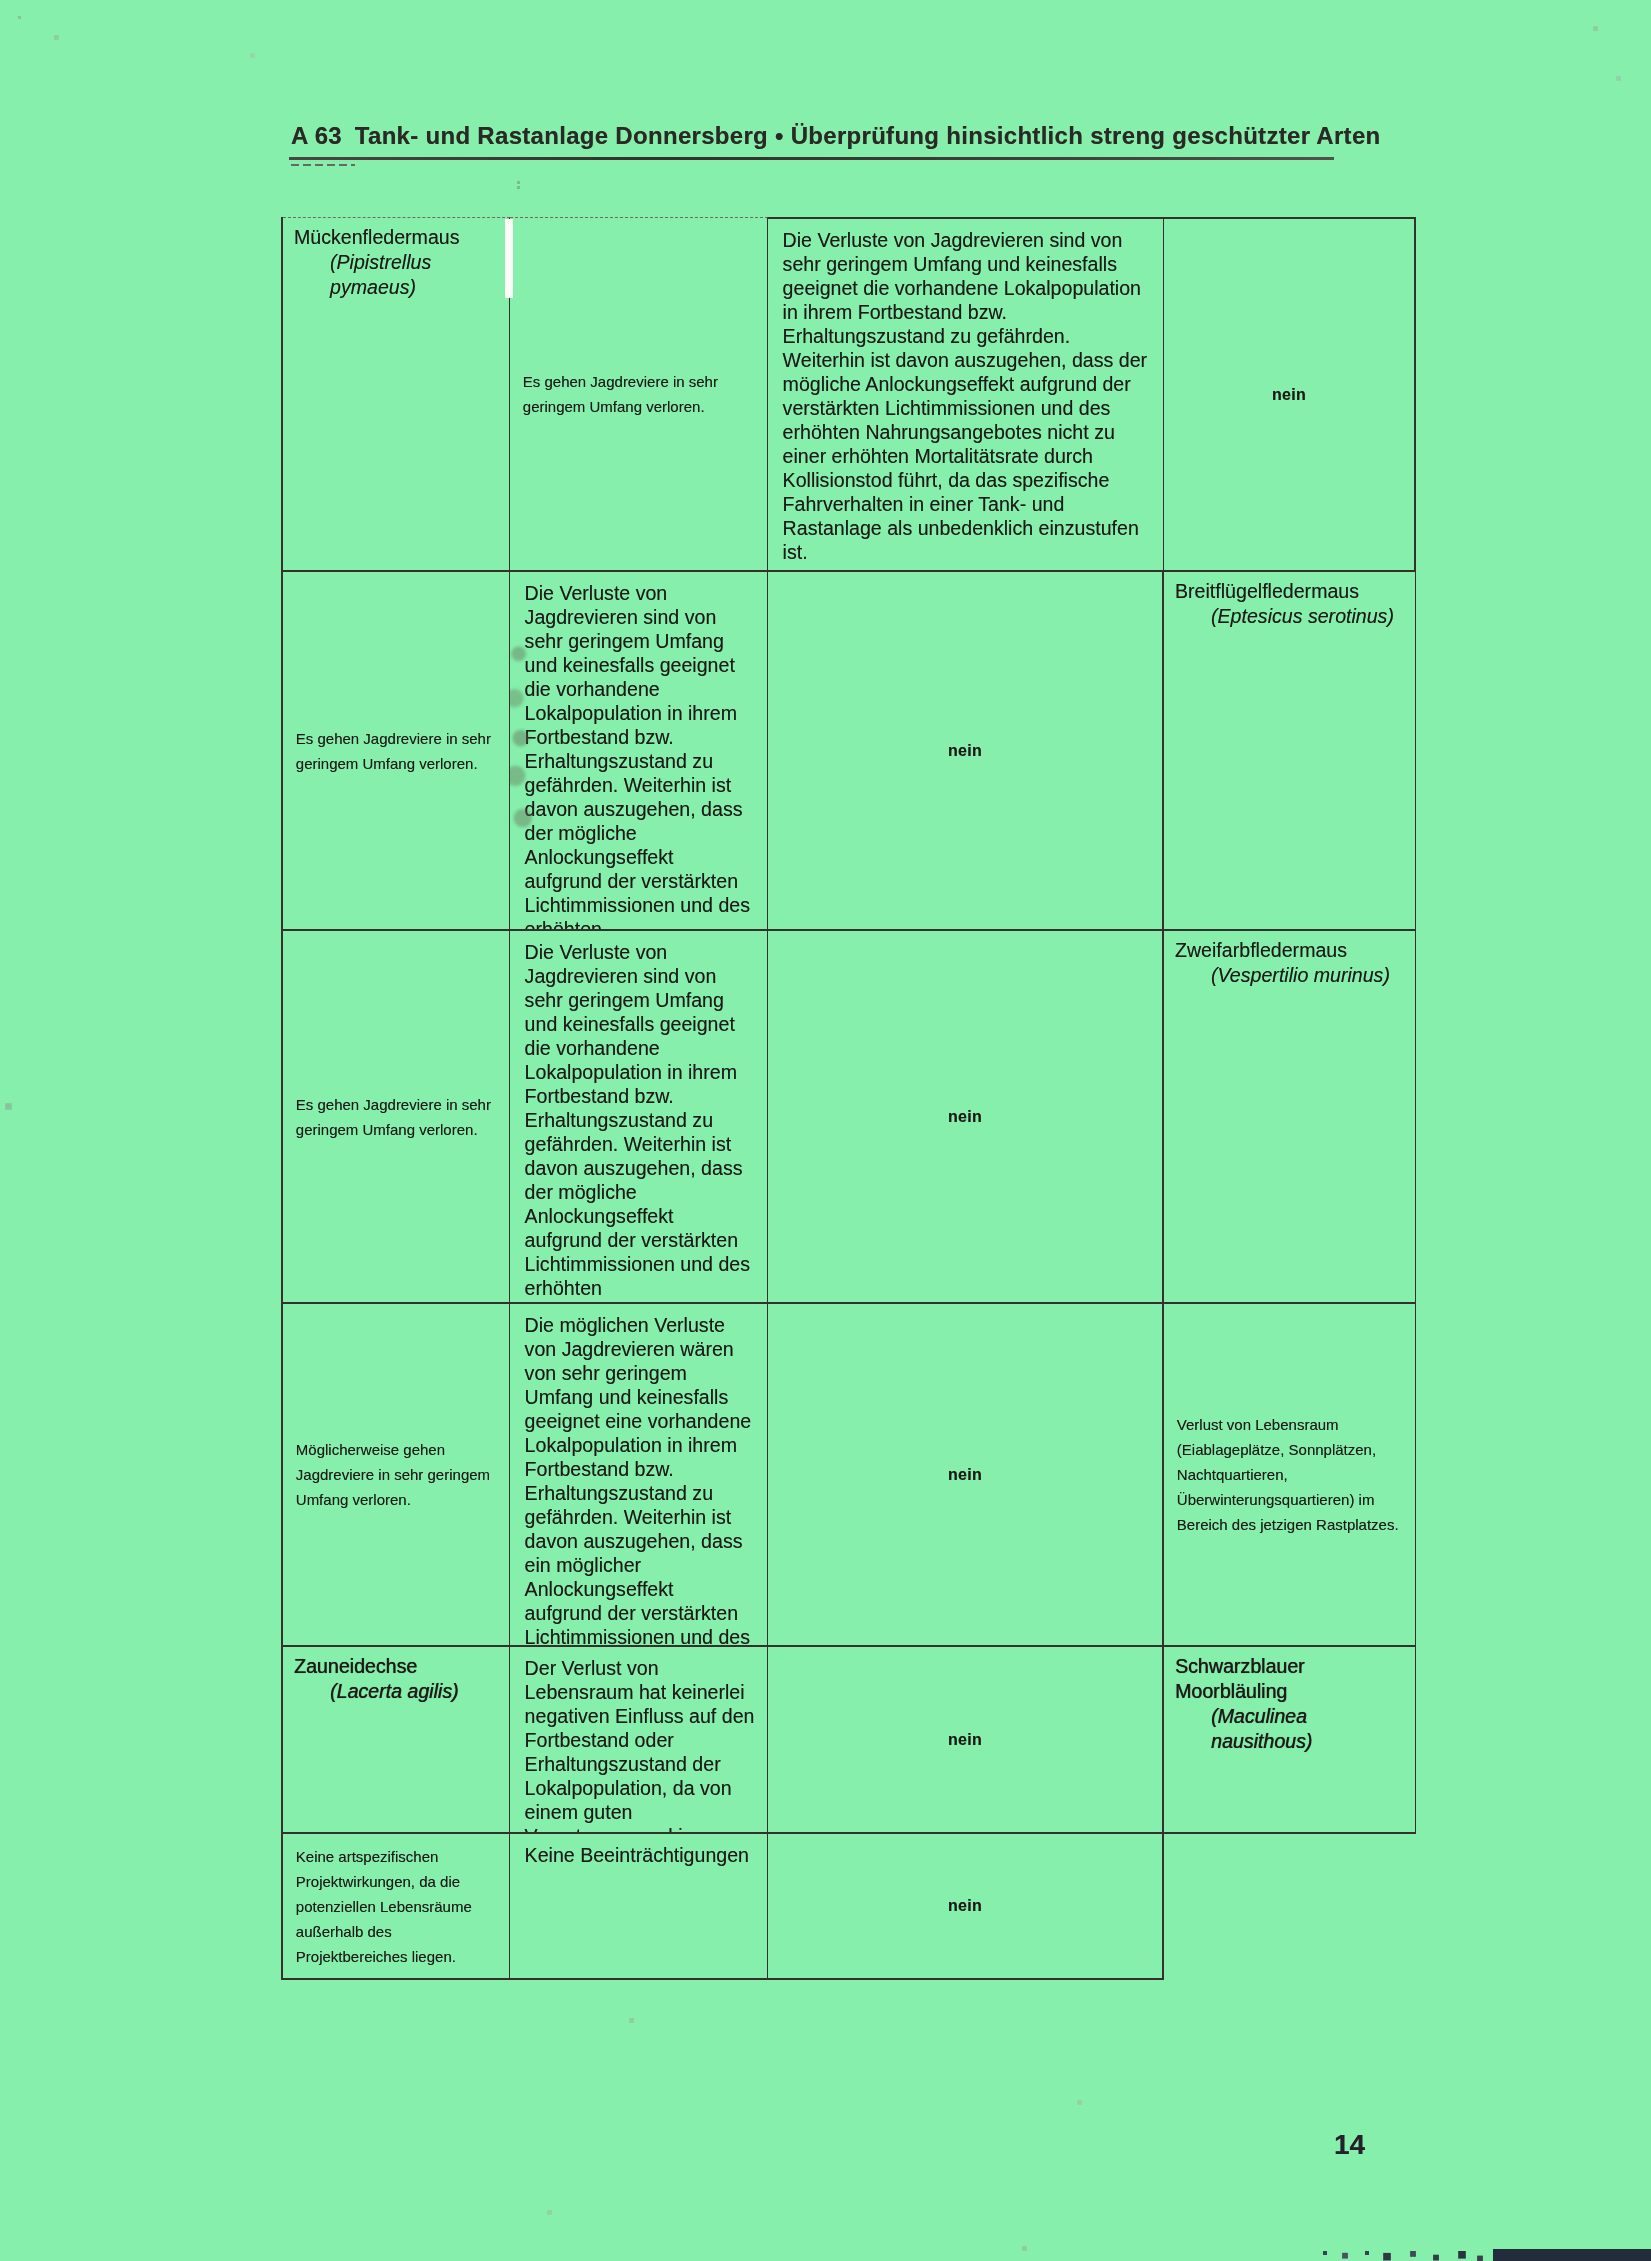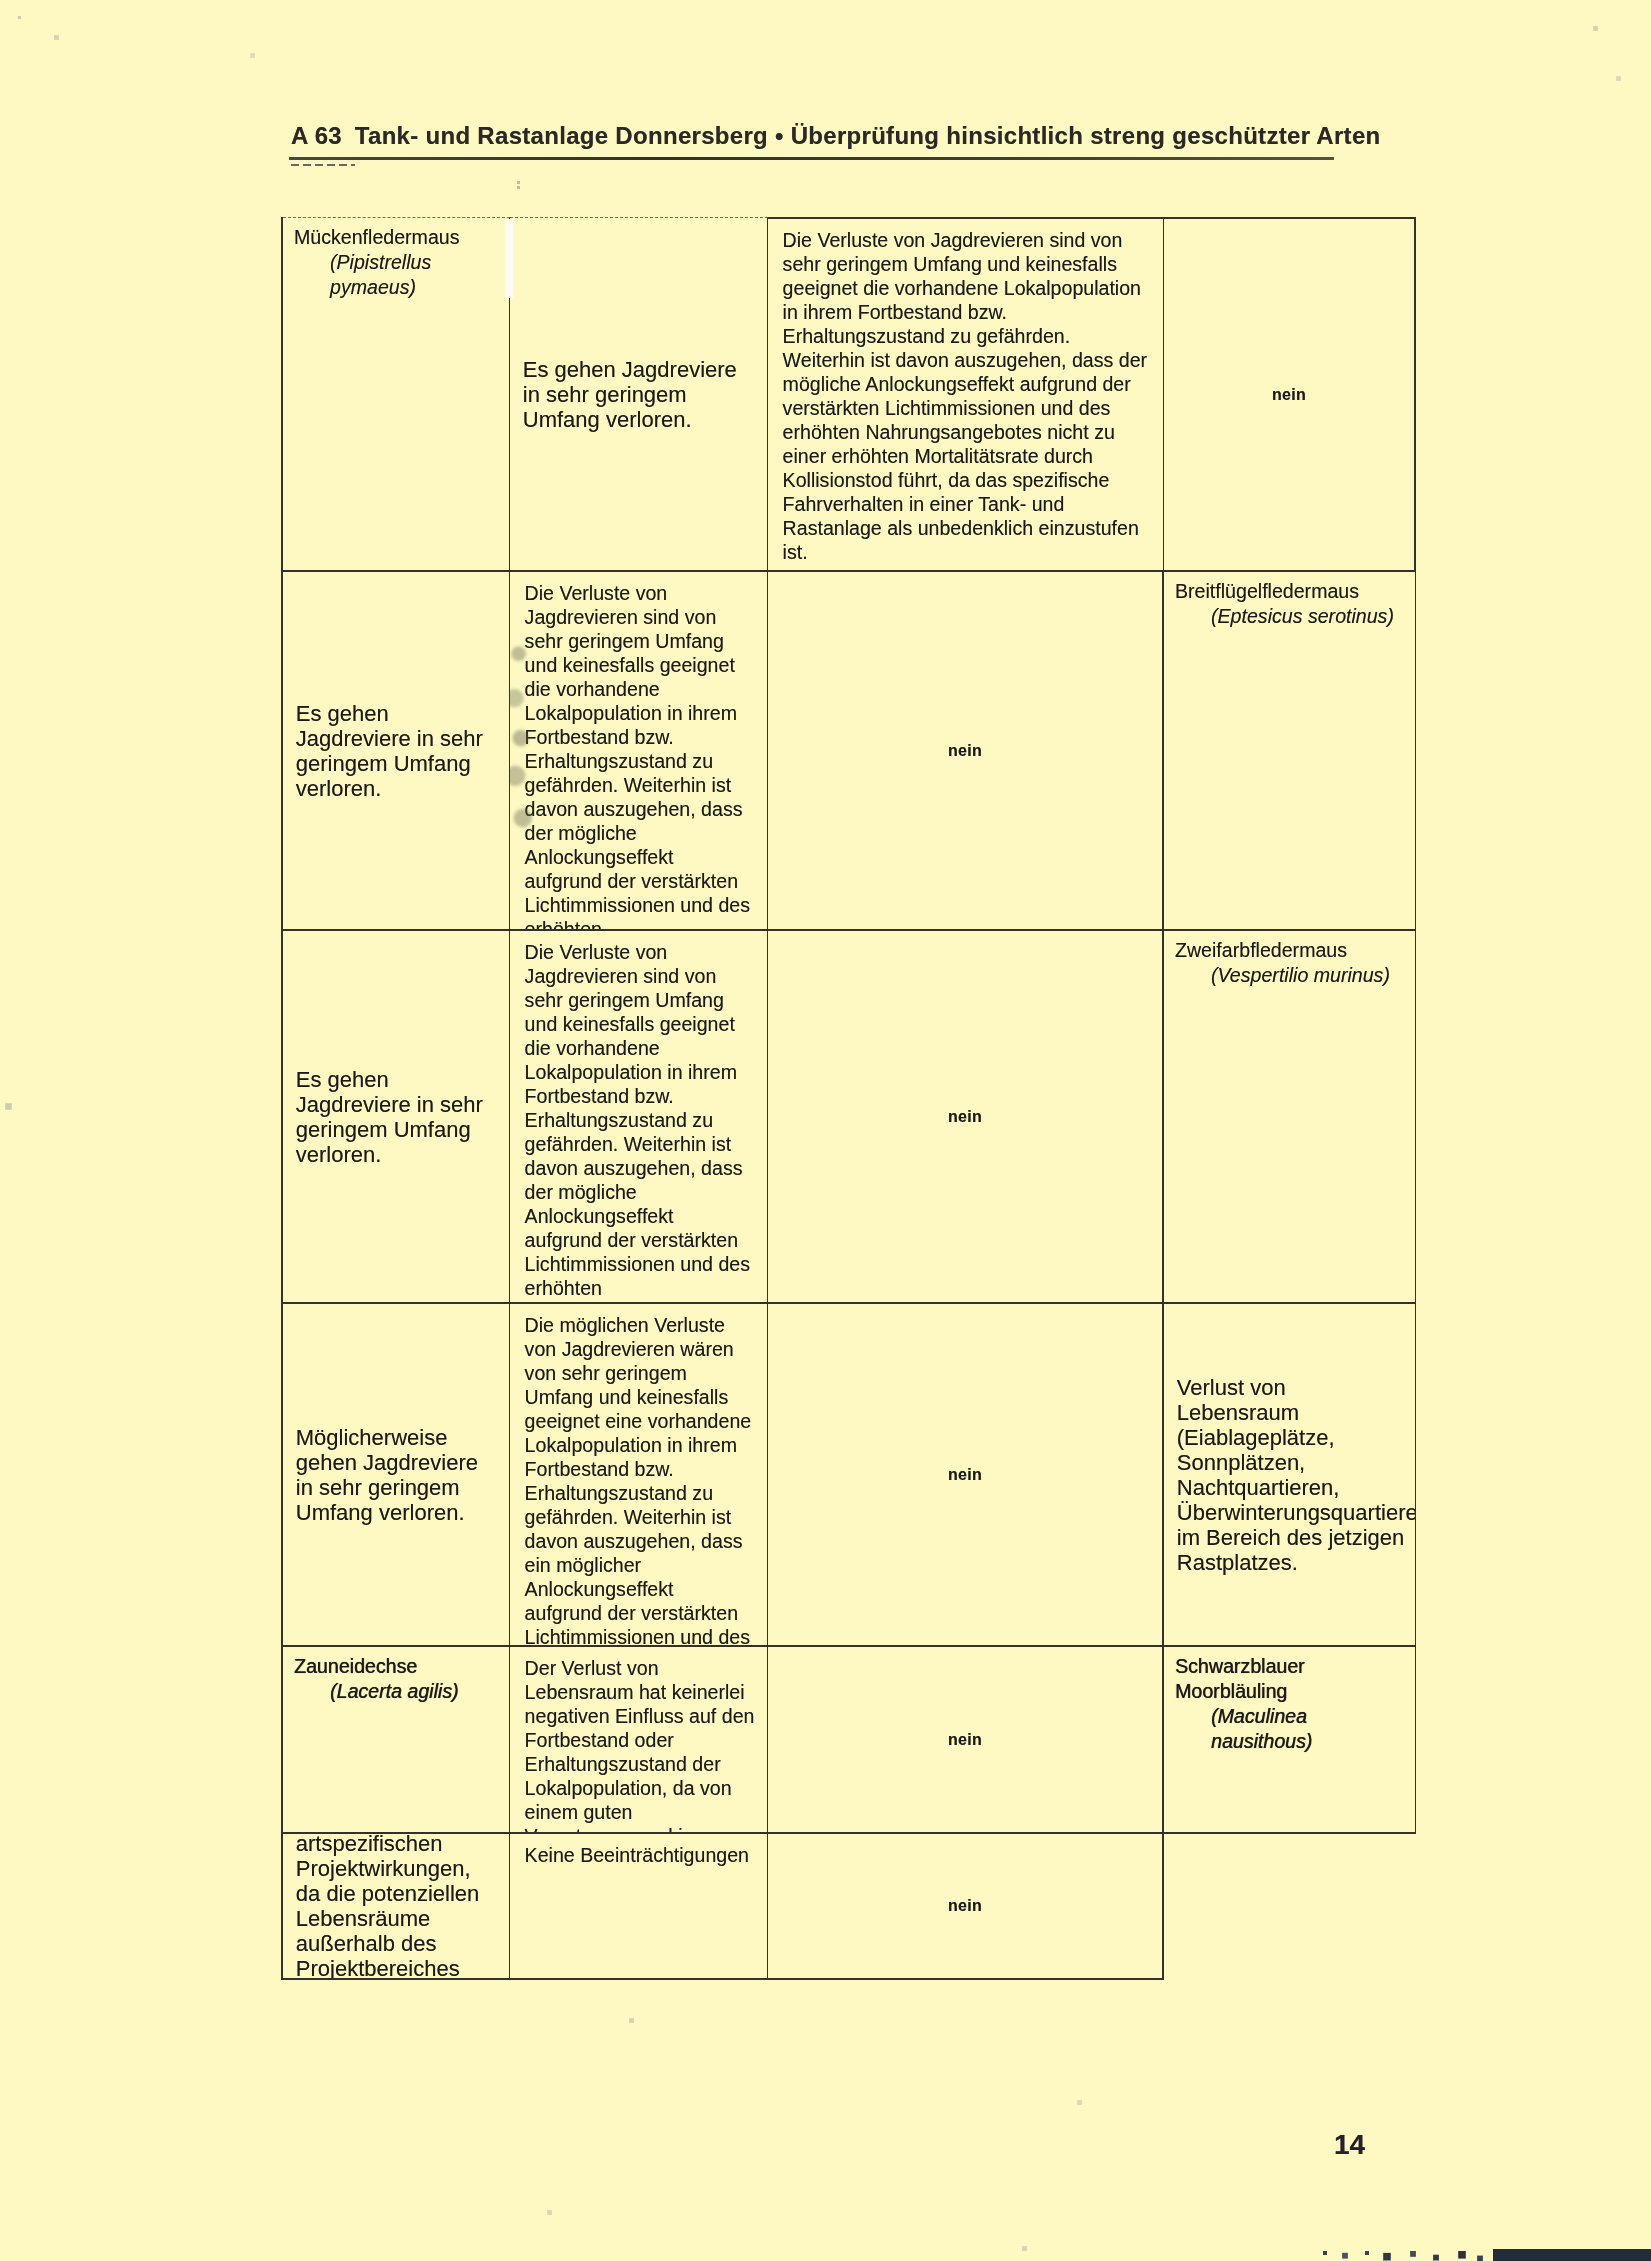--- a/index.html
+++ b/index.html
@@ -1,19 +1,19 @@
 <!DOCTYPE html>
 <html style="font-size:14.6px"><head>
 <meta charset="utf-8">
 <style>
   html,body{margin:0;padding:0;background:#e8e6e2;}
   .page{
     position:relative;
     width:1651px;height:2261px;
-    background:#fef9c3;
+    background:#86efac;
     font-family:"Liberation Sans", sans-serif;
     color:#1c1a18;
     overflow:hidden;
   }
   
   .doc-header{
     position:absolute;left:291px;top:122px;width:1078px;
     font-size:24px;font-weight:bold;color:#2b2926;
     letter-spacing:0.3px;white-space:nowrap;
     text-shadow:0 0 0.5px rgba(40,38,35,.55);
@@ -46,21 +46,21 @@
   .cell.last-col{border-right:2.7px solid #35322e;}
   .top-dashed{border-top:1.8px dashed #6e6a64;}
   .top-solid{border-top:2.7px solid #35322e;}
   .c-species{
     display:flex;flex-direction:column;justify-content:flex-start;
     padding:7.3px 5.5px 7.3px 11px;font-size:19.6px;line-height:25px;
   }
   .c-species .latin{font-style:italic;margin-left:36px;}
   .c-impact{
     display:flex;flex-direction:column;justify-content:center;
-    padding:7.3px 9.1px 7.3px 12.8px;font-size:22px;line-height:25px;
+    padding:7.3px 9.1px 7.3px 12.8px;font-size:15px;line-height:25px;
   }
   .c-assess{
     padding:9.1px 11px 5.5px 14.6px;font-size:19.6px;line-height:24px;
   }
   .c-verdict{
     display:flex;align-items:center;justify-content:center;
     font-size:16px;font-weight:bold;letter-spacing:0.3px;
   }
   .smudged{ text-shadow:0.5px 0 0 rgba(30,28,26,.8), 0 0 0.9px rgba(50,55,40,.5); }
   .smudge-left::before{

